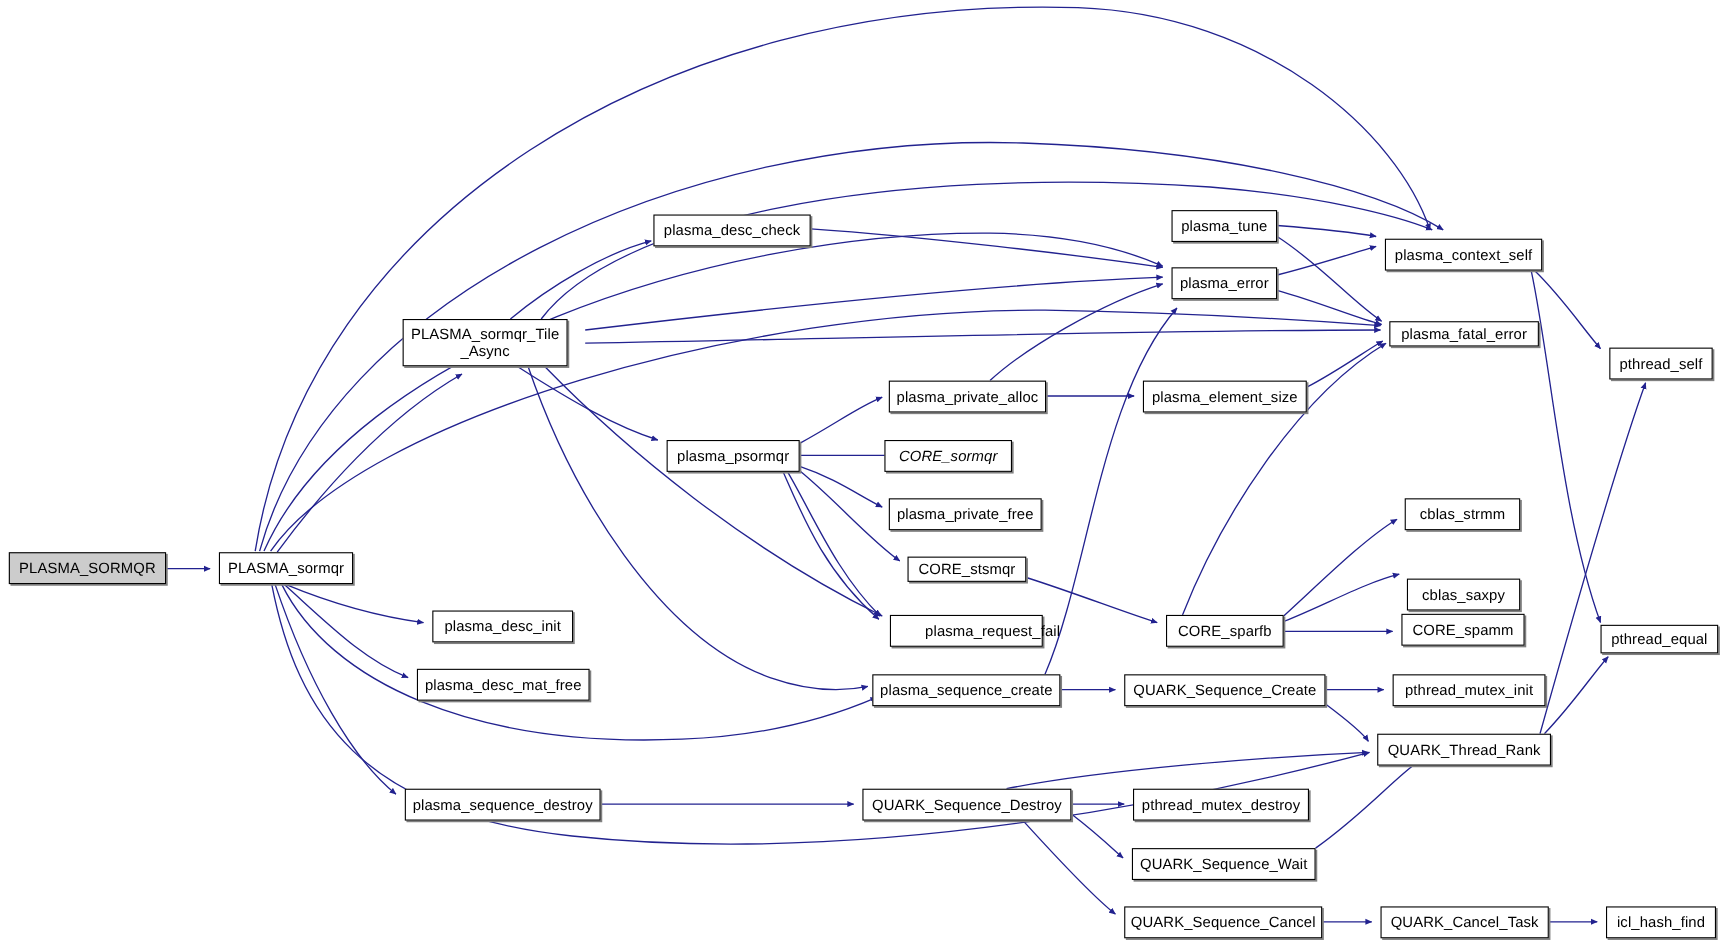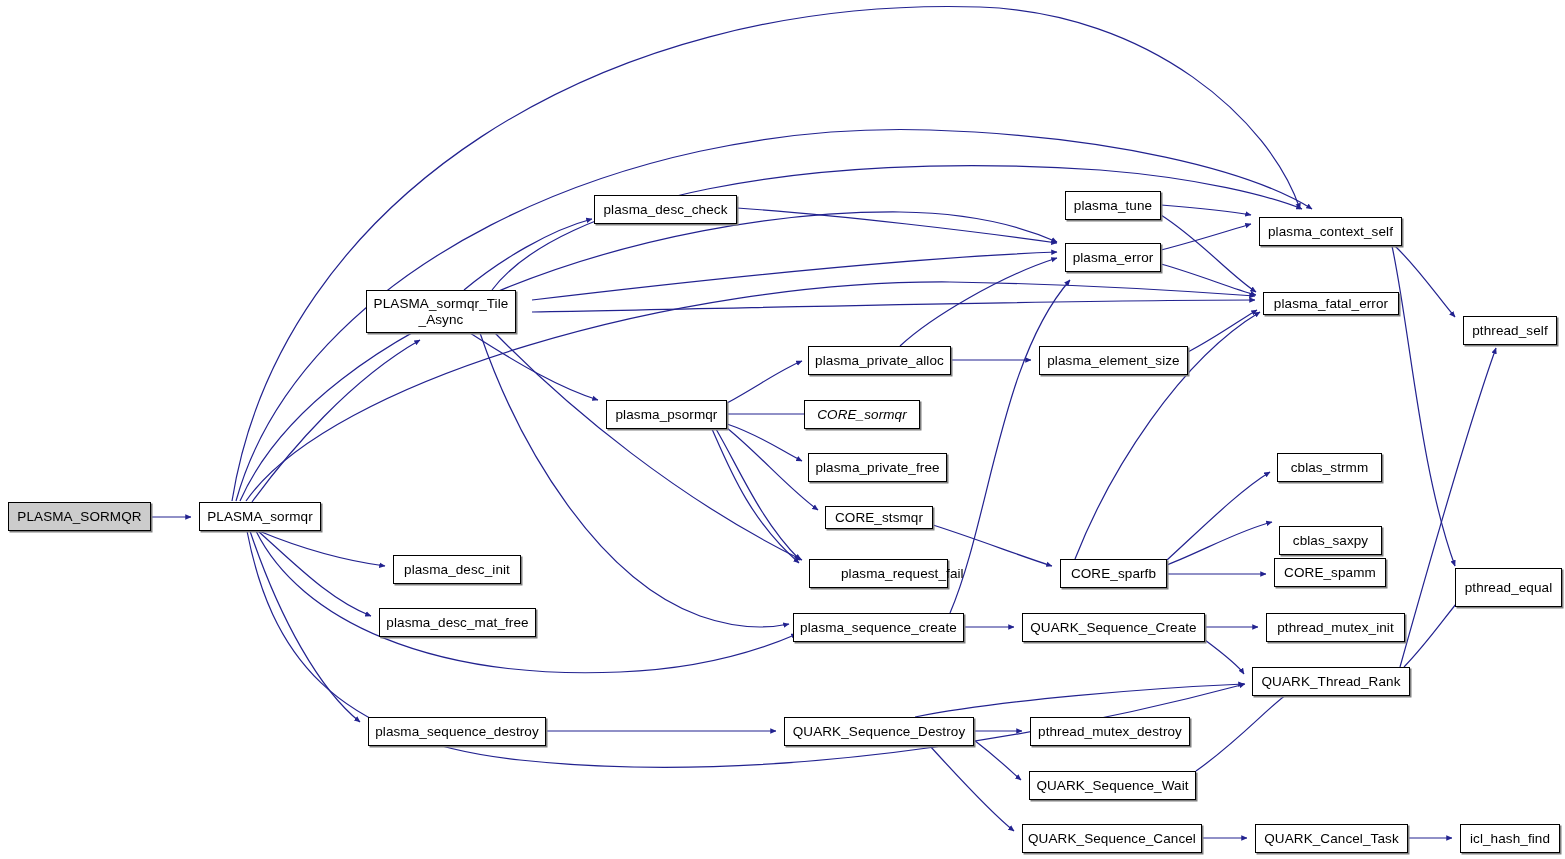--- a/index.html
+++ b/index.html
@@ -120,15 +120,15 @@
       <div class="node" style="left: 1259px; top: 217px; width: 143px; height: 29px;"><span class="nlabel">plasma_context_self</span></div>
       <div class="node" style="left: 1263px; top: 292px; width: 136px; height: 23px;"><span class="nlabel">plasma_fatal_error</span></div>
       <div class="node" style="left: 1277px; top: 453px; width: 105px; height: 29px;"><span class="nlabel">cblas_strmm</span></div>
       <div class="node" style="left: 1279px; top: 490px; width: 103px; height: 29px; margin-top: 36px;"><span class="nlabel">cblas_saxpy</span></div>
       <div class="node" style="left: 1274px; top: 558px; width: 112px; height: 29px;"><span class="nlabel">CORE_spamm</span></div>
       <div class="node" style="left: 1266px; top: 613px; width: 139px; height: 29px;"><span class="nlabel">pthread_mutex_init</span></div>
       <div class="node" style="left: 1252px; top: 667px; width: 158px; height: 29px;"><span class="nlabel">QUARK_Thread_Rank</span></div>
       <div class="node" style="left: 1255px; top: 824px; width: 153px; height: 29px;"><span class="nlabel">QUARK_Cancel_Task</span></div>
       <div class="node" style="left: 1460px; top: 824px; width: 100px; height: 29px;"><span class="nlabel">icl_hash_find</span></div>
       <div class="node" style="left: 1463px; top: 316px; width: 94px; height: 29px;"><span class="nlabel">pthread_self</span></div>
-      <div class="node" style="left: 1455px; top: 568px; width: 107px; height: 39px;"><span class="nlabel">pthread_equal</span></div>
+      <div class="node" style="left: 1455px; top: 568px; width: 107px; height: 26px;"><span class="nlabel">pthread_equal</span></div>
     </div>
 </div>
 
 </body></html>

